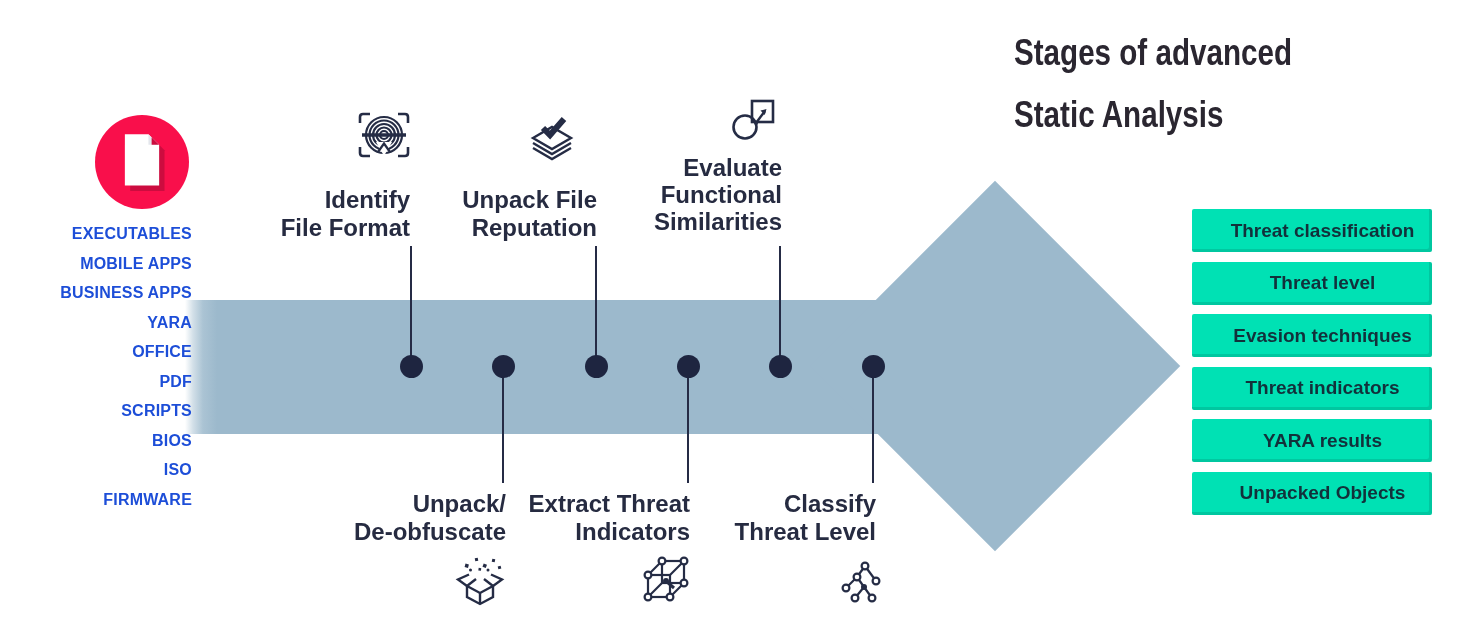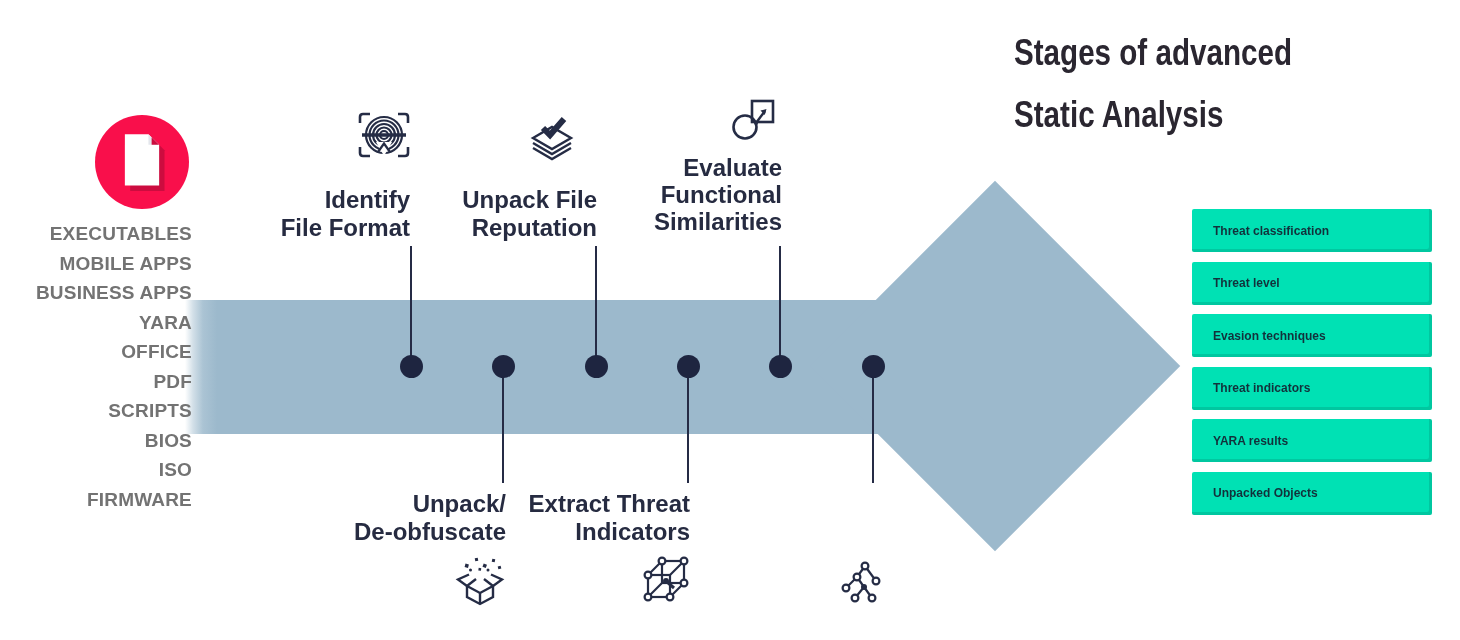--- a/index.html
+++ b/index.html
@@ -22,37 +22,37 @@
   }
   
   .vline{position:absolute;width:2px;background:#252B45;}
   .dot{position:absolute;width:23px;height:23px;border-radius:50%;background:#1E2540;}
   
   .source-badge{
     position:absolute;left:95px;top:115px;width:94px;height:94px;border-radius:50%;
     background:#F90F4B;display:flex;align-items:center;justify-content:center;
   }
   .file-list{position:absolute;right:1268px;top:219px;text-align:right;}
-  .file-item{font-size:19px;font-weight:700;color:#737373;line-height:29.5px;letter-spacing:0.2px;white-space:nowrap;}
+  .file-item{font-size:16px;font-weight:700;color:#1d4ed8;line-height:29.5px;letter-spacing:0.2px;white-space:nowrap;}
   
   .stage-label{position:absolute;text-align:right;font-size:24px;font-weight:700;color:#262B41;line-height:28px;white-space:nowrap;}
   .stage-label.three{line-height:27px;}
   .icon{position:absolute;}
   
   .title{
     position:absolute;right:30px;top:22px;width:520px;text-align:left;
     color:#2A2630;font-weight:700;font-size:37px;line-height:62px;letter-spacing:0px;
   }
   .title-line{transform:scaleX(0.8);transform-origin:100% 50%;white-space:nowrap;}
   .outputs{position:absolute;left:1192px;top:209px;}
   .output-box{
     width:240px;height:43px;background:#00E1B4;border-radius:2px;margin-bottom:9.5px;
     display:flex;align-items:center;padding-left:21px;box-sizing:border-box;
     box-shadow:inset -3px -3px 0 rgba(0,70,55,0.16);
-    font-size:12px;font-weight:700;color:#12313B;white-space:nowrap;
+    font-size:19px;font-weight:700;color:#12313B;white-space:nowrap;justify-content:center;
   }
   svg{display:block;}
 </style>
 </head>
 <body>
 
 <div class="canvas">
 
   <div class="band"></div>
   <div class="diamond"></div>
@@ -186,20 +186,24 @@
       <circle cx="22" cy="6" r="3.4"></circle>
       <circle cx="44" cy="6" r="3.4"></circle>
       <circle cx="8" cy="42" r="3.4"></circle>
       <circle cx="44" cy="28" r="3.4"></circle>
       <circle cx="30" cy="42" r="3.4"></circle>
     </g>
     <circle cx="26" cy="26" r="3" fill="#252C45"></circle>
     <path d="M26,26 L34,33" stroke="#252C45" stroke-width="3"></path>
   </svg>
 
+  <div class="stage-label" style="right:584px;top:490px;">
+    <div>Classify</div>
+    <div>Threat Level</div>
+  </div>
   <svg class="icon" style="left:835px;top:553px;" width="50" height="56" viewBox="0 0 50 56">
     <g stroke="#252C45" stroke-width="2.2" fill="none">
       <path d="M30,13 L22,24"></path>
       <path d="M30,13 L41,28"></path>
       <path d="M22,24 L11,35"></path>
       <path d="M22,24 L29,34"></path>
       <path d="M29,34 L20,45"></path>
       <path d="M29,34 L37,45"></path>
     </g>
     <g stroke="#252C45" stroke-width="2.2" fill="#ffffff">

